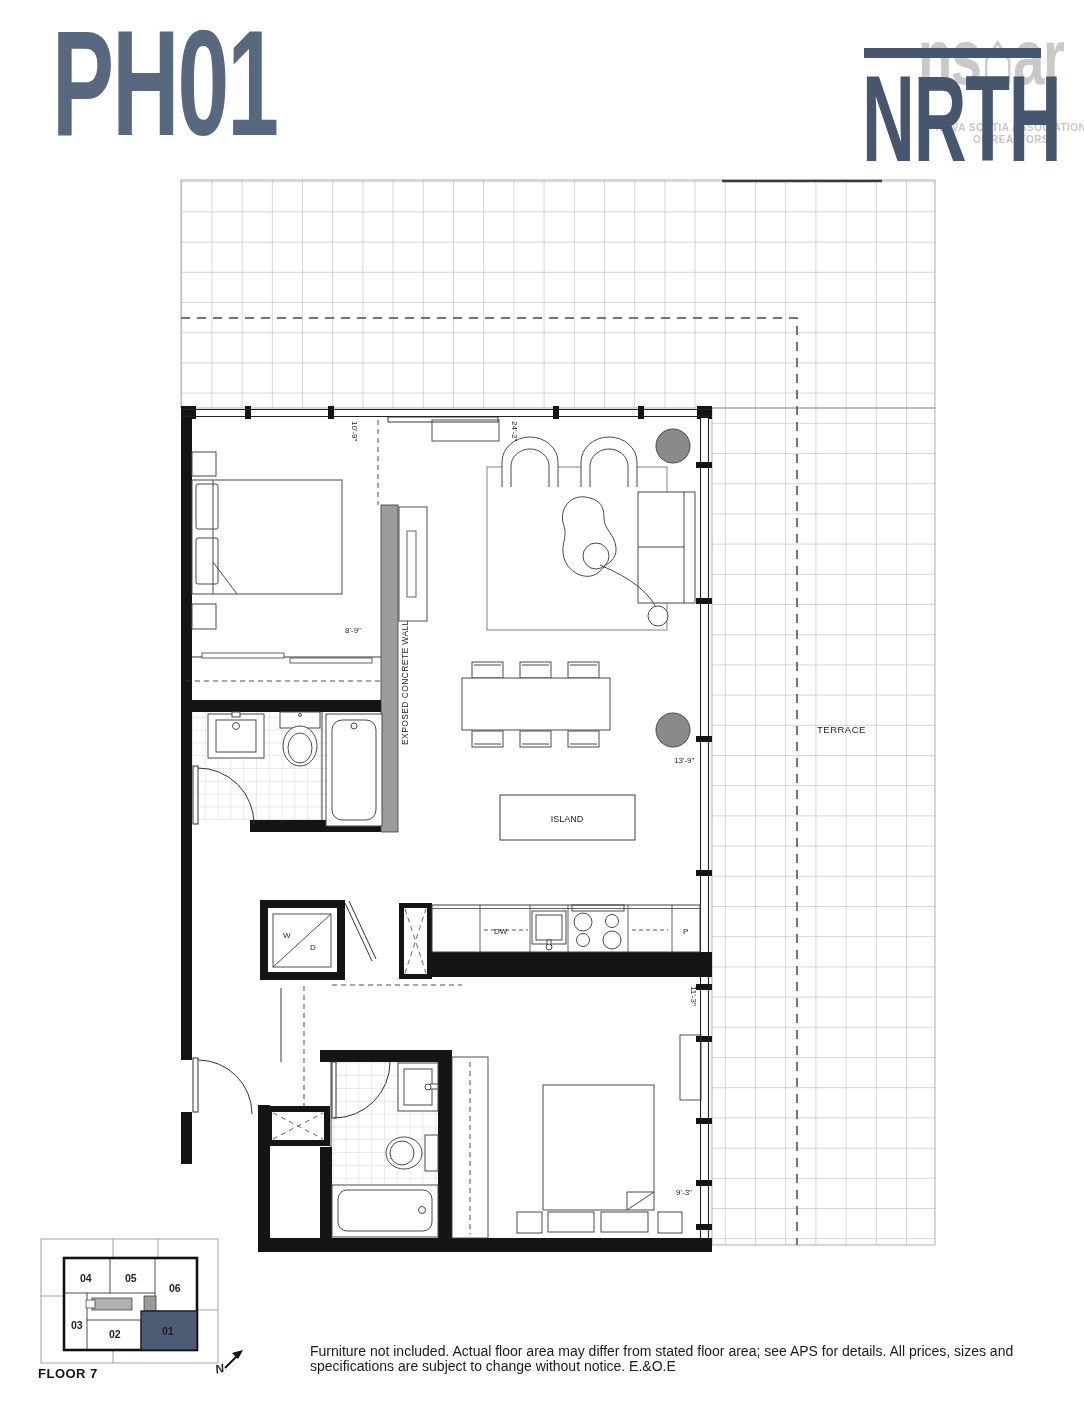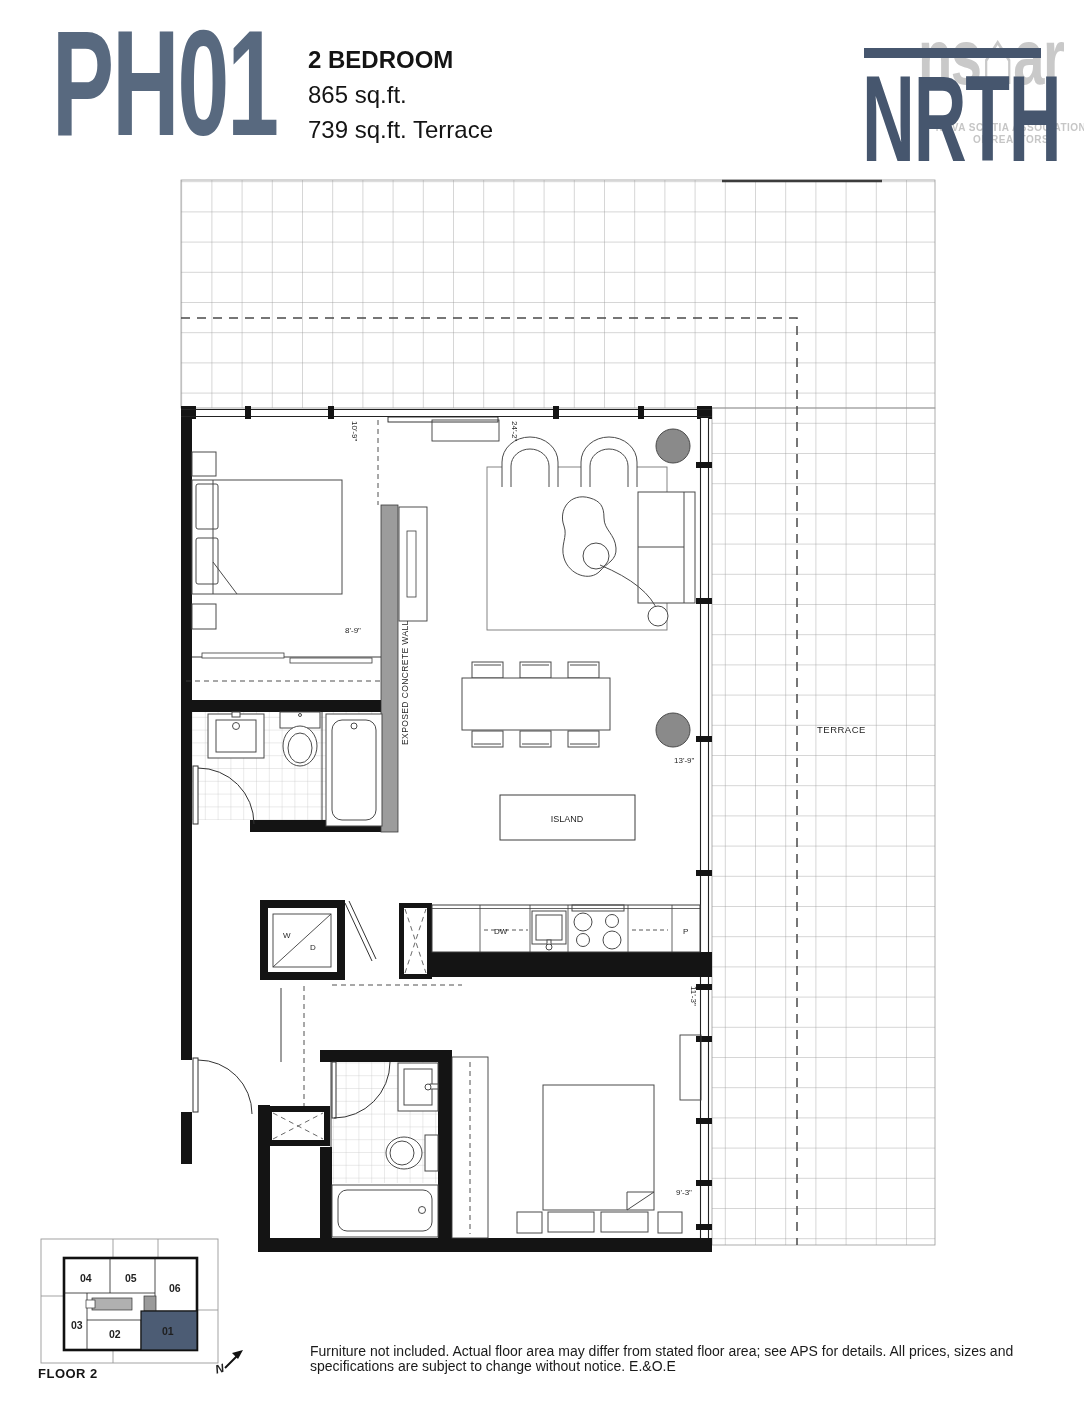--- a/index.html
+++ b/index.html
@@ -285,25 +285,20 @@
     <text transform="translate(408,745) rotate(-90)" font-size="8.5" letter-spacing="0.4">EXPOSED CONCRETE WALL</text>
     <text x="817" y="733" font-size="9.5" letter-spacing="0.5">TERRACE</text>
     <text x="567" y="822" font-size="9" text-anchor="middle">ISLAND</text>
     <text x="494" y="934" font-size="8">DW</text>
     <text x="683" y="934" font-size="8">P</text>
     <text x="283" y="938" font-size="8">W</text>
     <text x="310" y="950" font-size="8">D</text>
   </svg>
 
   <div class="unit-number">PH01</div>
-  <div class="subtitle">
-    <div class="bold">2 BEDROOM</div>
-    <div>865 sq.ft.</div>
-    <div>739 sq.ft. Terrace</div>
-  </div>
 
   <div class="watermark">
     <div class="wm-big"><span>ns</span><span>⌂</span><span>ar</span></div>
     <div class="wm-caption">
       <div>NOVA SCOTIA ASSOCIATION</div>
       <div>OF REALTORS</div>
     </div>
   </div>
 
   <div class="logo">
@@ -341,17 +336,17 @@
       <text x="36" y="97">03</text>
       <text x="74" y="106">02</text>
       <text x="127" y="103" fill="#fff">01</text>
     </g>
     <g transform="translate(184,128)">
       <text x="-4" y="13" font-size="12" font-weight="bold" font-style="italic" transform="rotate(-15 0 8)">N</text>
       <line x1="6" y1="8" x2="20" y2="-6" stroke="#111" stroke-width="2"></line>
       <polygon points="24,-10 13,-7 19,-1" fill="#111"></polygon>
     </g>
   </svg>
-  <div class="floor-label">FLOOR 2</div>
+  <div class="floor-label">FLOOR 7</div>
 
   <div class="disclaimer">Furniture not included. Actual floor area may differ from stated floor area; see APS for details. All prices, sizes and specifications are subject to change without notice. E.&amp;O.E</div>
 
 </div>
 
 </body></html>

